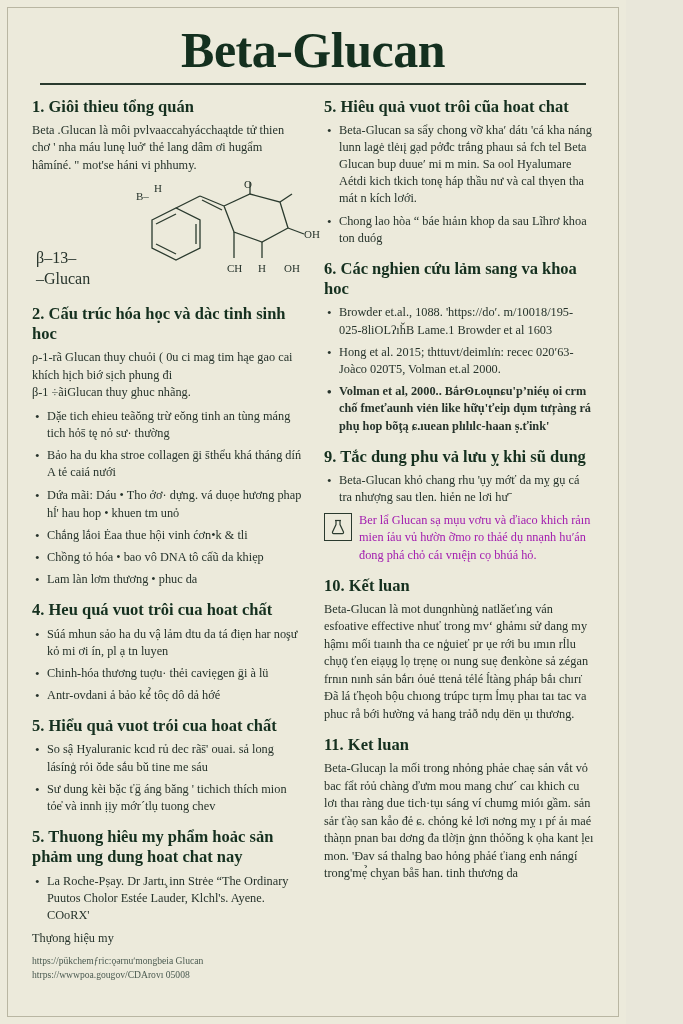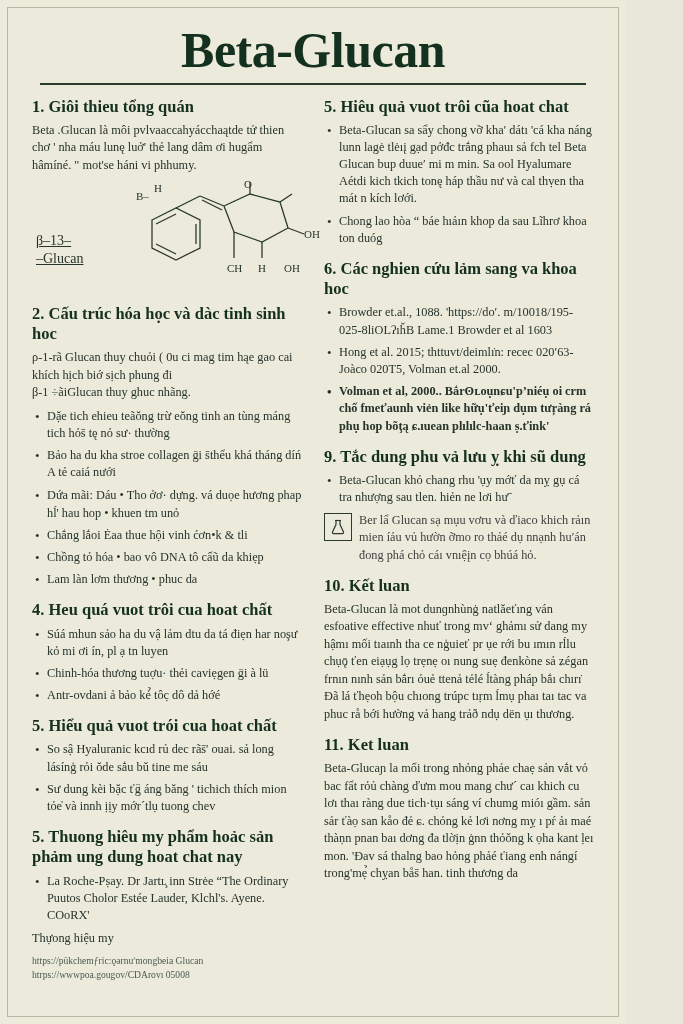--- a/index.html
+++ b/index.html
@@ -111,36 +111,35 @@
     display: flex;
     align-items: center;
     justify-content: center;
     font-size: 13px;
     color: #2a3a2e;
     margin-top: 1px;
   }
   .note-text {
     font-size: 12.3px;
     line-height: 1.40;
-    color: #404040;
+    color: #a21caf;
   }
   
   .figure {
     position: relative;
     height: 112px;
     margin: 4px 0 2px 0;
   }
   .fig-label {
     position: absolute;
     left: 4px;
-    top: 52px;
-    font-size: 14px;
+    top: 68px;
+    font-size: 16px;
     line-height: 1.3;
     color: #26332b;
-    text-decoration: underline;
   }
   .fig-svg { position: absolute; left: 60px; top: 0; }
   @media print { body { -webkit-print-color-adjust: exact; } }
 </style>
 </head>
 <body>
 
 <div class="page">
 
   <div class="title">Beta-Glucan</div>

